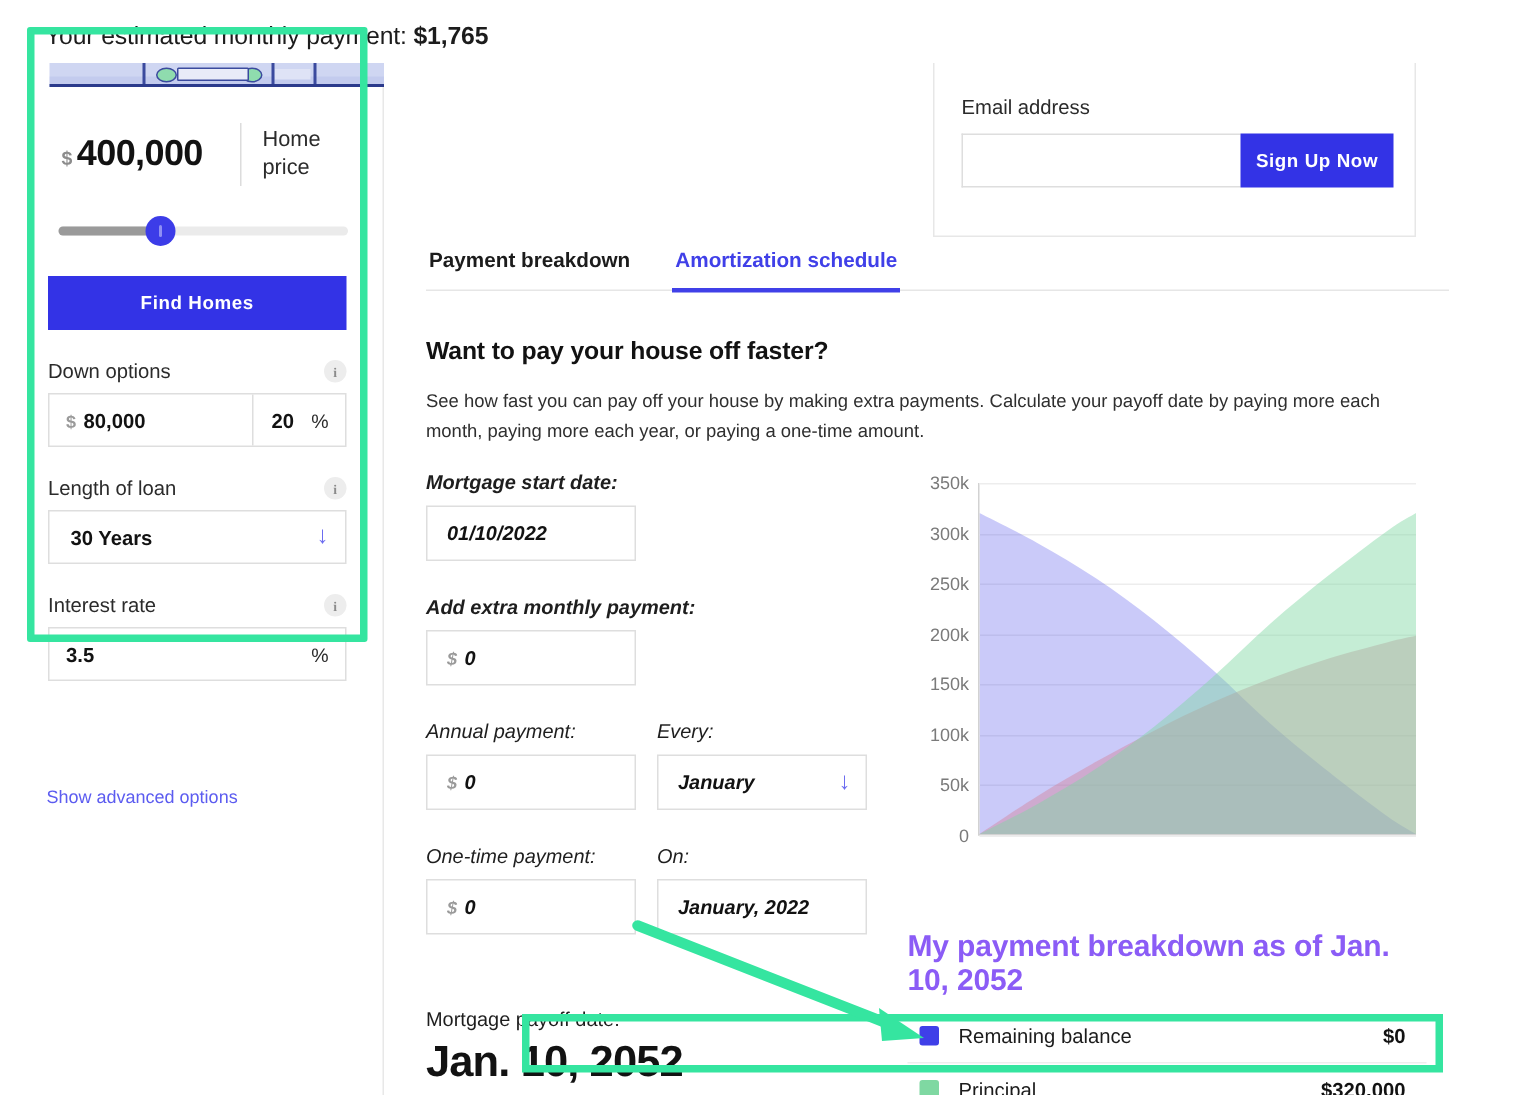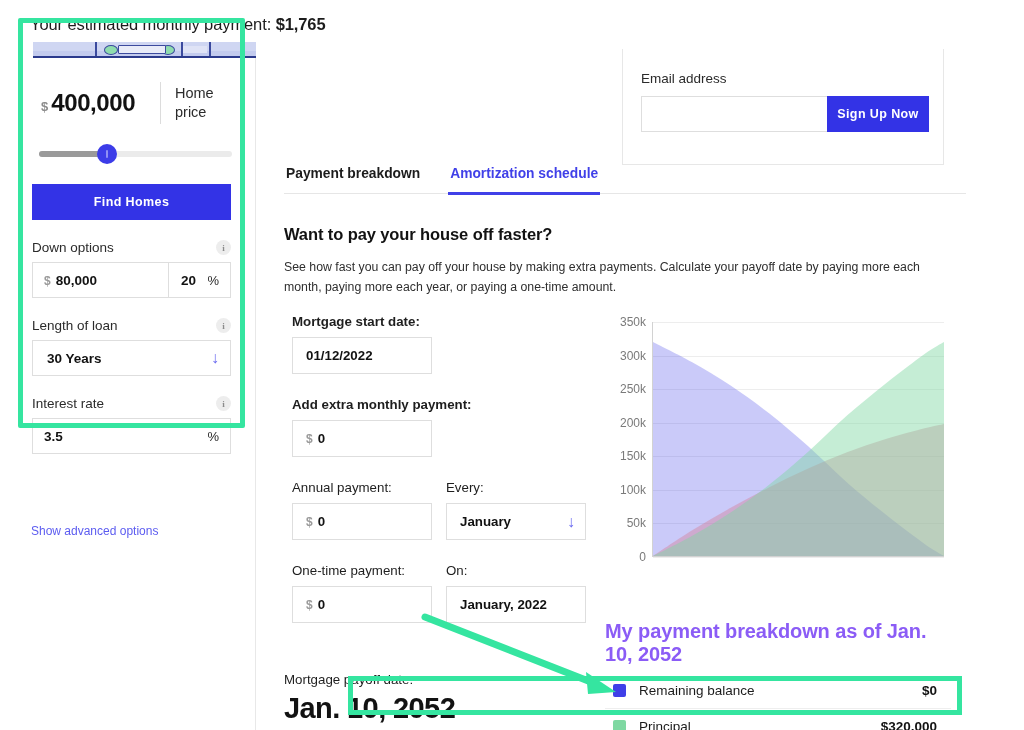--- a/index.html
+++ b/index.html
@@ -282,21 +282,21 @@
   .main {
     position: absolute;
     left: 256px; top: 42px;
     width: 768px; height: 688px;
     background: #fff;
   }
 
   
   .email-card {
     position: absolute;
-    left: 366px; top: 7px;
+    left: 366px; top: 0px;
     width: 322px; height: 116px;
     background: #fff;
     border-left: 1px solid #e7e7e7;
     border-right: 1px solid #e7e7e7;
     border-bottom: 1px solid #e7e7e7;
   }
   .email-card .el {
     margin: 22px 0 0 18px;
     font-size: 13.5px;
     color: #2b2b2b;
@@ -365,22 +365,23 @@
     left: 28px; top: 216px;
     width: 648px;
     font-size: 12.3px;
     line-height: 19.5px;
     color: #2f2f2f;
   }
 
   
   .form-col {
     position: absolute;
-    left: 36px; top: 272px;
+    left: 28px; top: 272px;
     width: 300px;
+    font-style: italic;
   }
   .f-label {
     font-size: 13.3px;
     color: #1e1e1e;
     font-weight: 400;
   }
   .f-label.b { font-weight: 700; }
   .f-input {
     margin-top: 8px;
     width: 140px; height: 37px;
@@ -621,21 +622,21 @@
     </div>
 
     <div class="sect-title">Want to pay your house off faster?</div>
     <div class="sect-desc">See how fast you can pay off your house by making extra payments. Calculate your payoff date by paying more each month, paying more each year, or paying a one-time amount.</div>
 
     <div class="form-col">
 
       <div class="f-group">
         <div class="f-label b">Mortgage start date:</div>
         <div class="f-input">
-          <span class="fv">01/12/2022</span>
+          <span class="fv">01/10/2022</span>
         </div>
       </div>
 
       <div class="f-group">
         <div class="f-label b">Add extra monthly payment:</div>
         <div class="f-input">
           <span class="sym">$</span>
           <span class="fv">0</span>
         </div>
       </div>

